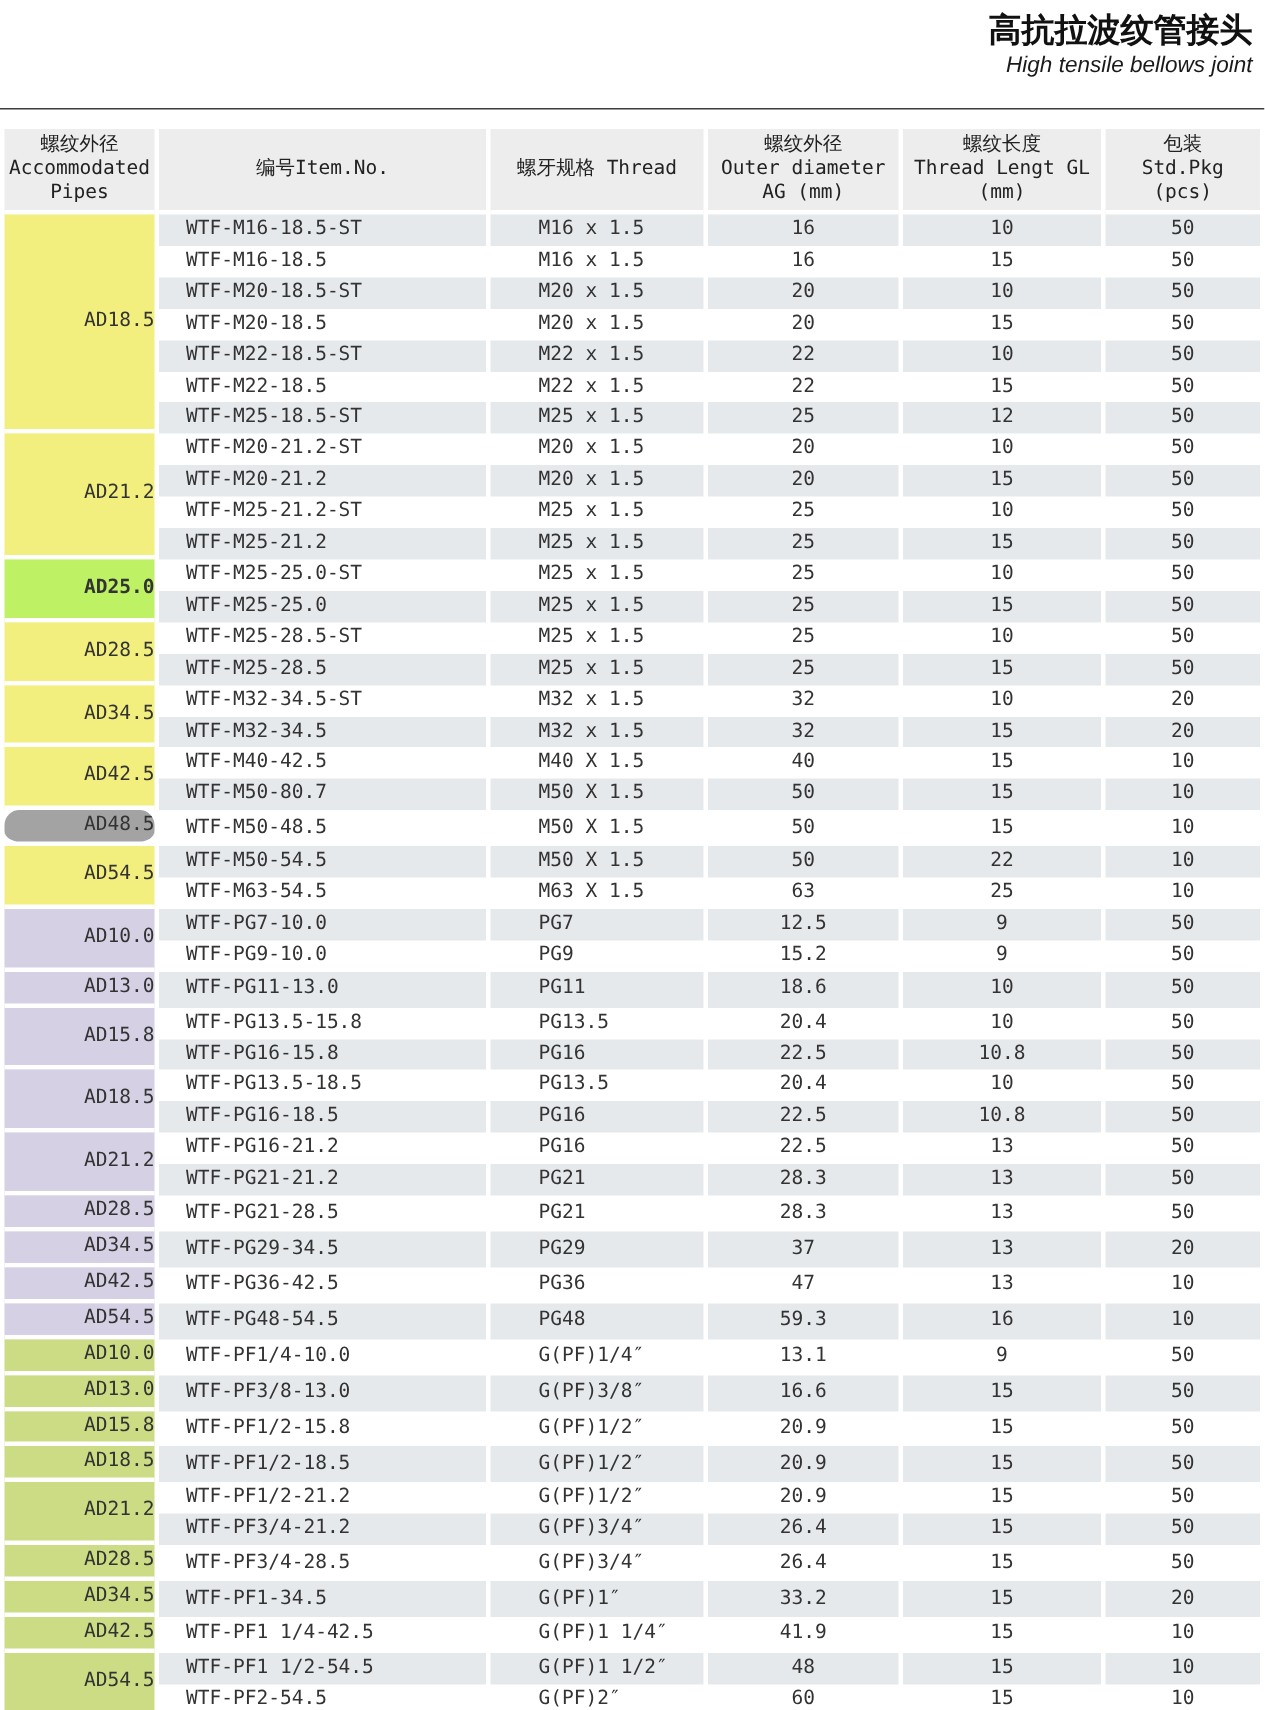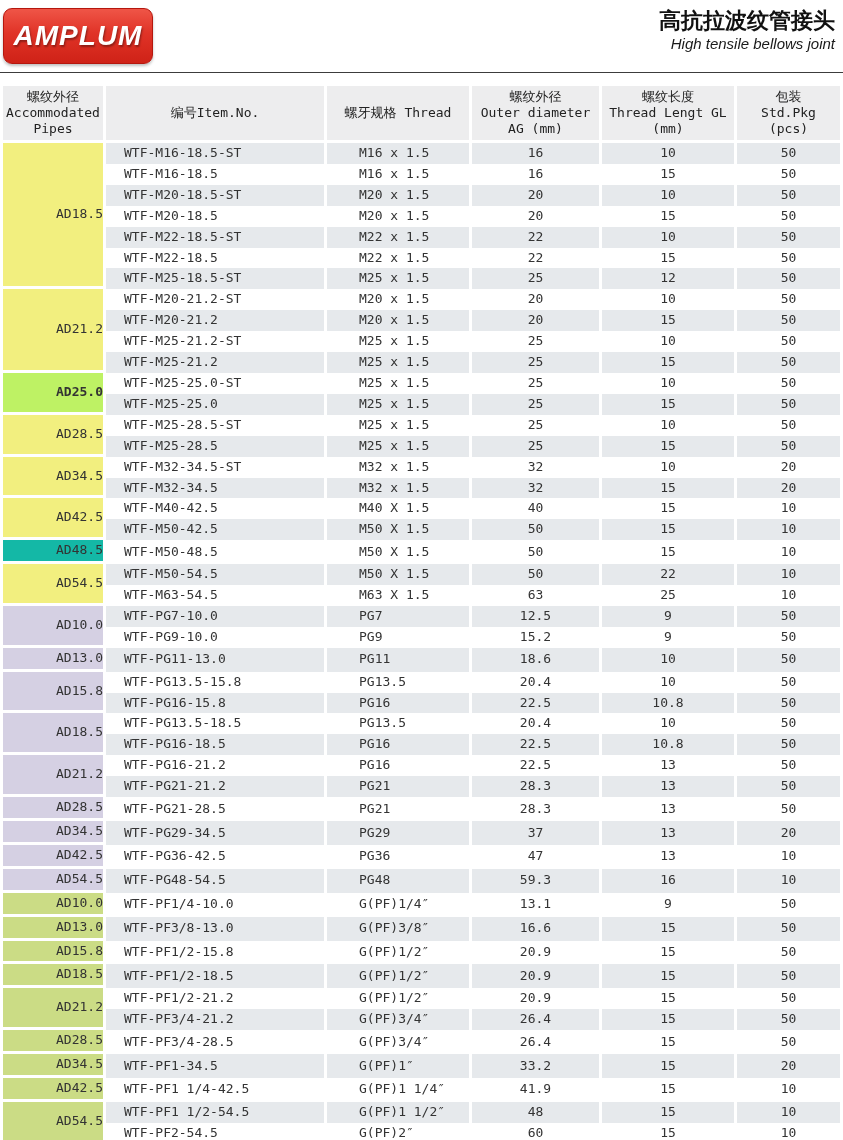--- a/index.html
+++ b/index.html
@@ -46,23 +46,20 @@
   }
   td.item{text-align:left;padding-left:18px;}
   td.thread{text-align:left;padding-left:32px;}
   td.num{text-align:center;}
   tbody tr:last-child td{height:14px;}
 </style>
 </head>
 <body>
 
 <div class="topbar">
-  <div class="logo">
-    <span>AMPLUM</span>
-  </div>
   <div class="titles">
     <div class="title-zh">高抗拉波纹管接头</div>
     <div class="title-en">High tensile bellows joint</div>
   </div>
 </div>
 <hr class="rule">
 
 <table class="data-table">
   <colgroup>
     <col style="width:100px">
@@ -229,28 +226,28 @@
       </tr>
       <tr>
         <td class="group" rowspan="2" style="background: rgb(242, 239, 127);">AD42.5</td>
         <td class="item">WTF-M40-42.5</td>
         <td class="thread">M40 X 1.5</td>
         <td class="num">40</td>
         <td class="num">15</td>
         <td class="num">10</td>
       </tr>
       <tr>
-        <td class="item stripe">WTF-M50-42.5</td>
+        <td class="item stripe">WTF-M50-80.7</td>
         <td class="thread stripe">M50 X 1.5</td>
         <td class="num stripe">50</td>
         <td class="num stripe">15</td>
         <td class="num stripe">10</td>
       </tr>
       <tr>
-        <td class="group" rowspan="1" style="background: #14b8a6;">AD48.5</td>
+        <td class="group" rowspan="1" style="background: #a3a3a3; border-radius: 10px;">AD48.5</td>
         <td class="item">WTF-M50-48.5</td>
         <td class="thread">M50 X 1.5</td>
         <td class="num">50</td>
         <td class="num">15</td>
         <td class="num">10</td>
       </tr>
       <tr>
         <td class="group" rowspan="2" style="background: rgb(242, 239, 127);">AD54.5</td>
         <td class="item stripe">WTF-M50-54.5</td>
         <td class="thread stripe">M50 X 1.5</td>

